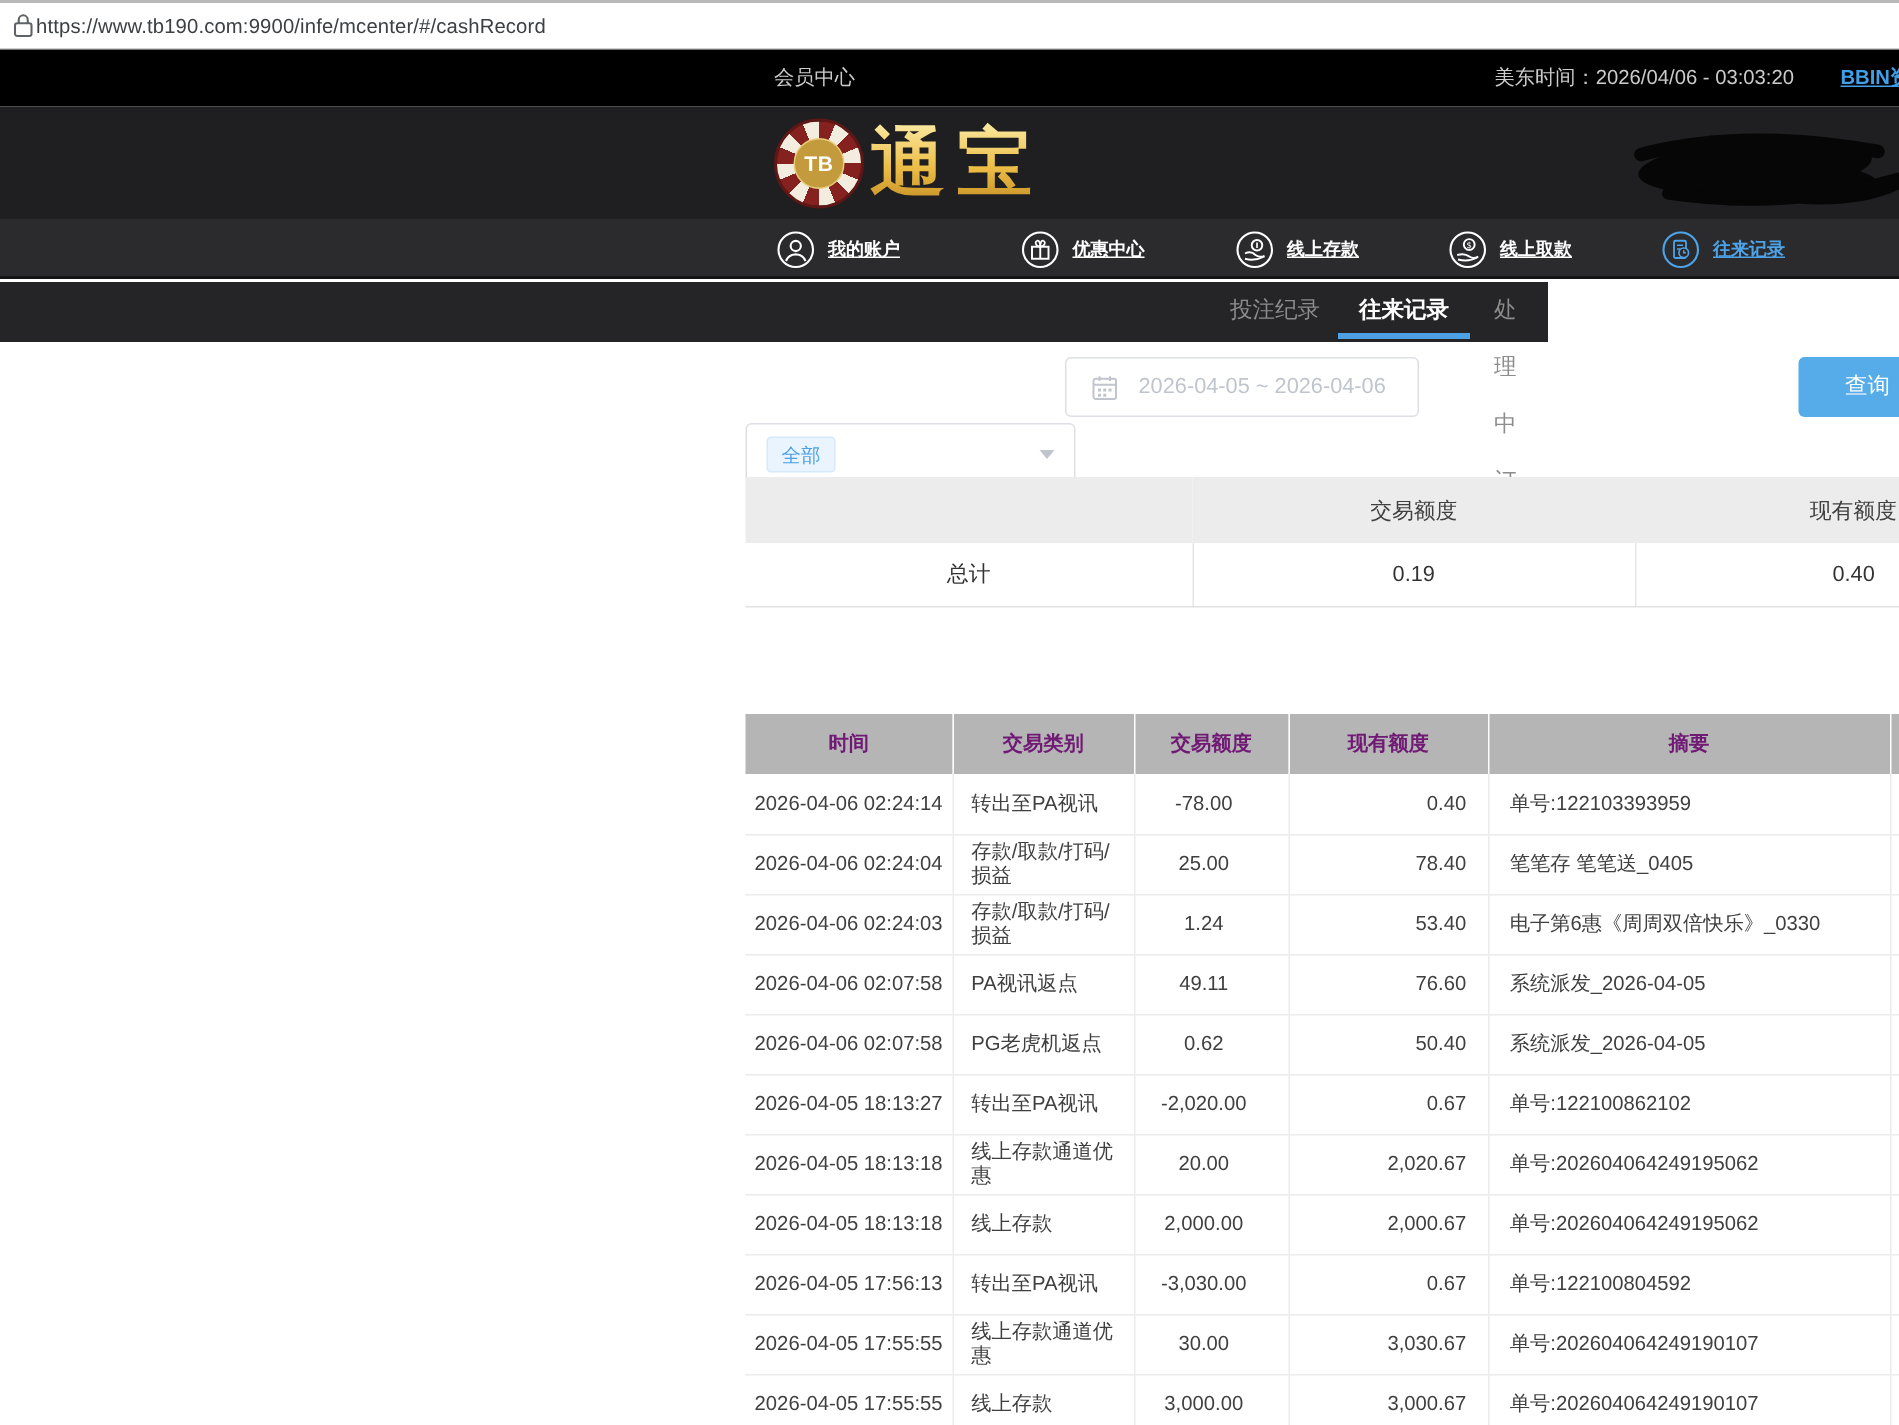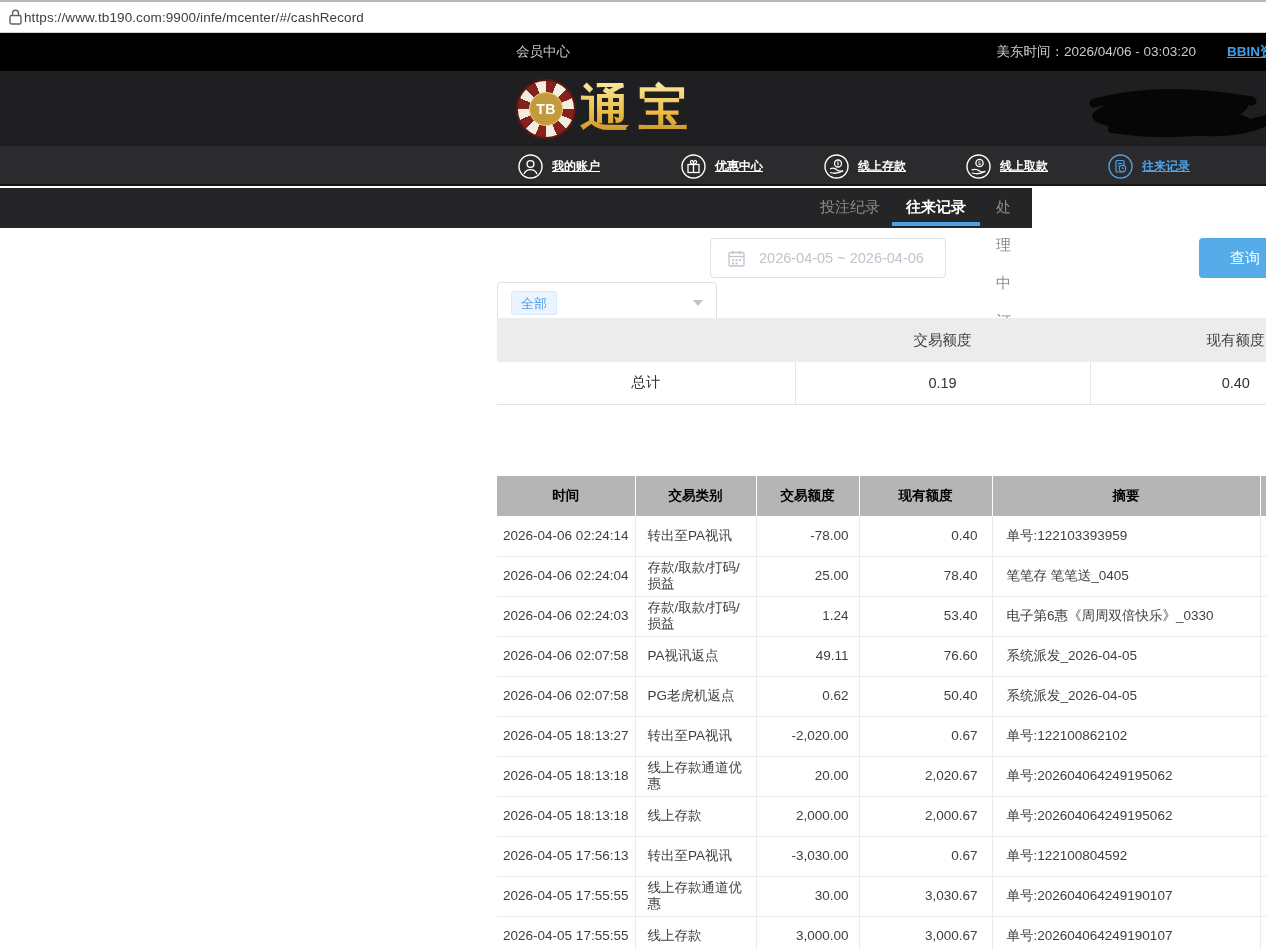--- a/index.html
+++ b/index.html
@@ -67,29 +67,29 @@
 
   
   .summary { position:absolute; left:497px; top:318px; width:884px; border-collapse:collapse; table-layout:fixed; }
   .summary th { height:44px; background:#ececec; font-weight:normal; font-size:14.5px; color:#404040; text-align:center; }
   .summary td { height:42px; background:#fff; font-size:14.5px; color:#333; text-align:center;
                 border-bottom:1px solid #e2e2e2; border-right:1px solid #e6e6e6; }
   .summary td:last-child { border-right:none; }
 
   
   .txn { position:absolute; left:497px; top:476px; width:883px; border-collapse:collapse; table-layout:fixed; }
-  .txn th { height:40px; background:#b5b5b5; color:#000000; font-size:13.5px; font-weight:bold; text-align:center;
+  .txn th { height:40px; background:#b5b5b5; color:#701a75; font-size:13.5px; font-weight:bold; text-align:center;
             border-right:1px solid #fdfdfd; }
   .txn th:last-child { border-right:none; }
   .txn td { height:40px; background:#fff; font-size:13.5px; color:#3f3f3f; line-height:16px; padding:2px 0;
             border-bottom:1px solid #ebebeb; border-right:1px solid #ebebeb; vertical-align:middle; }
   .txn td:last-child { border-right:none; }
   .txn td.c0 { text-align:center; }
   .txn td.c1 { text-align:left; padding-left:12px; padding-right:8px; }
-  .txn td.c2 { text-align:right; padding-right:10px;margin-top:46px; }
+  .txn td.c2 { text-align:center; padding-right:10px;margin-top:46px; }
   .txn td.c3 { text-align:right; padding-right:14px; }
   .txn td.c4 { text-align:left; padding-left:14px; }
 </style>
 </head>
 <body>
 
 <div class="screen">
 
   <div class="urlbar">
     <span class="lock">

